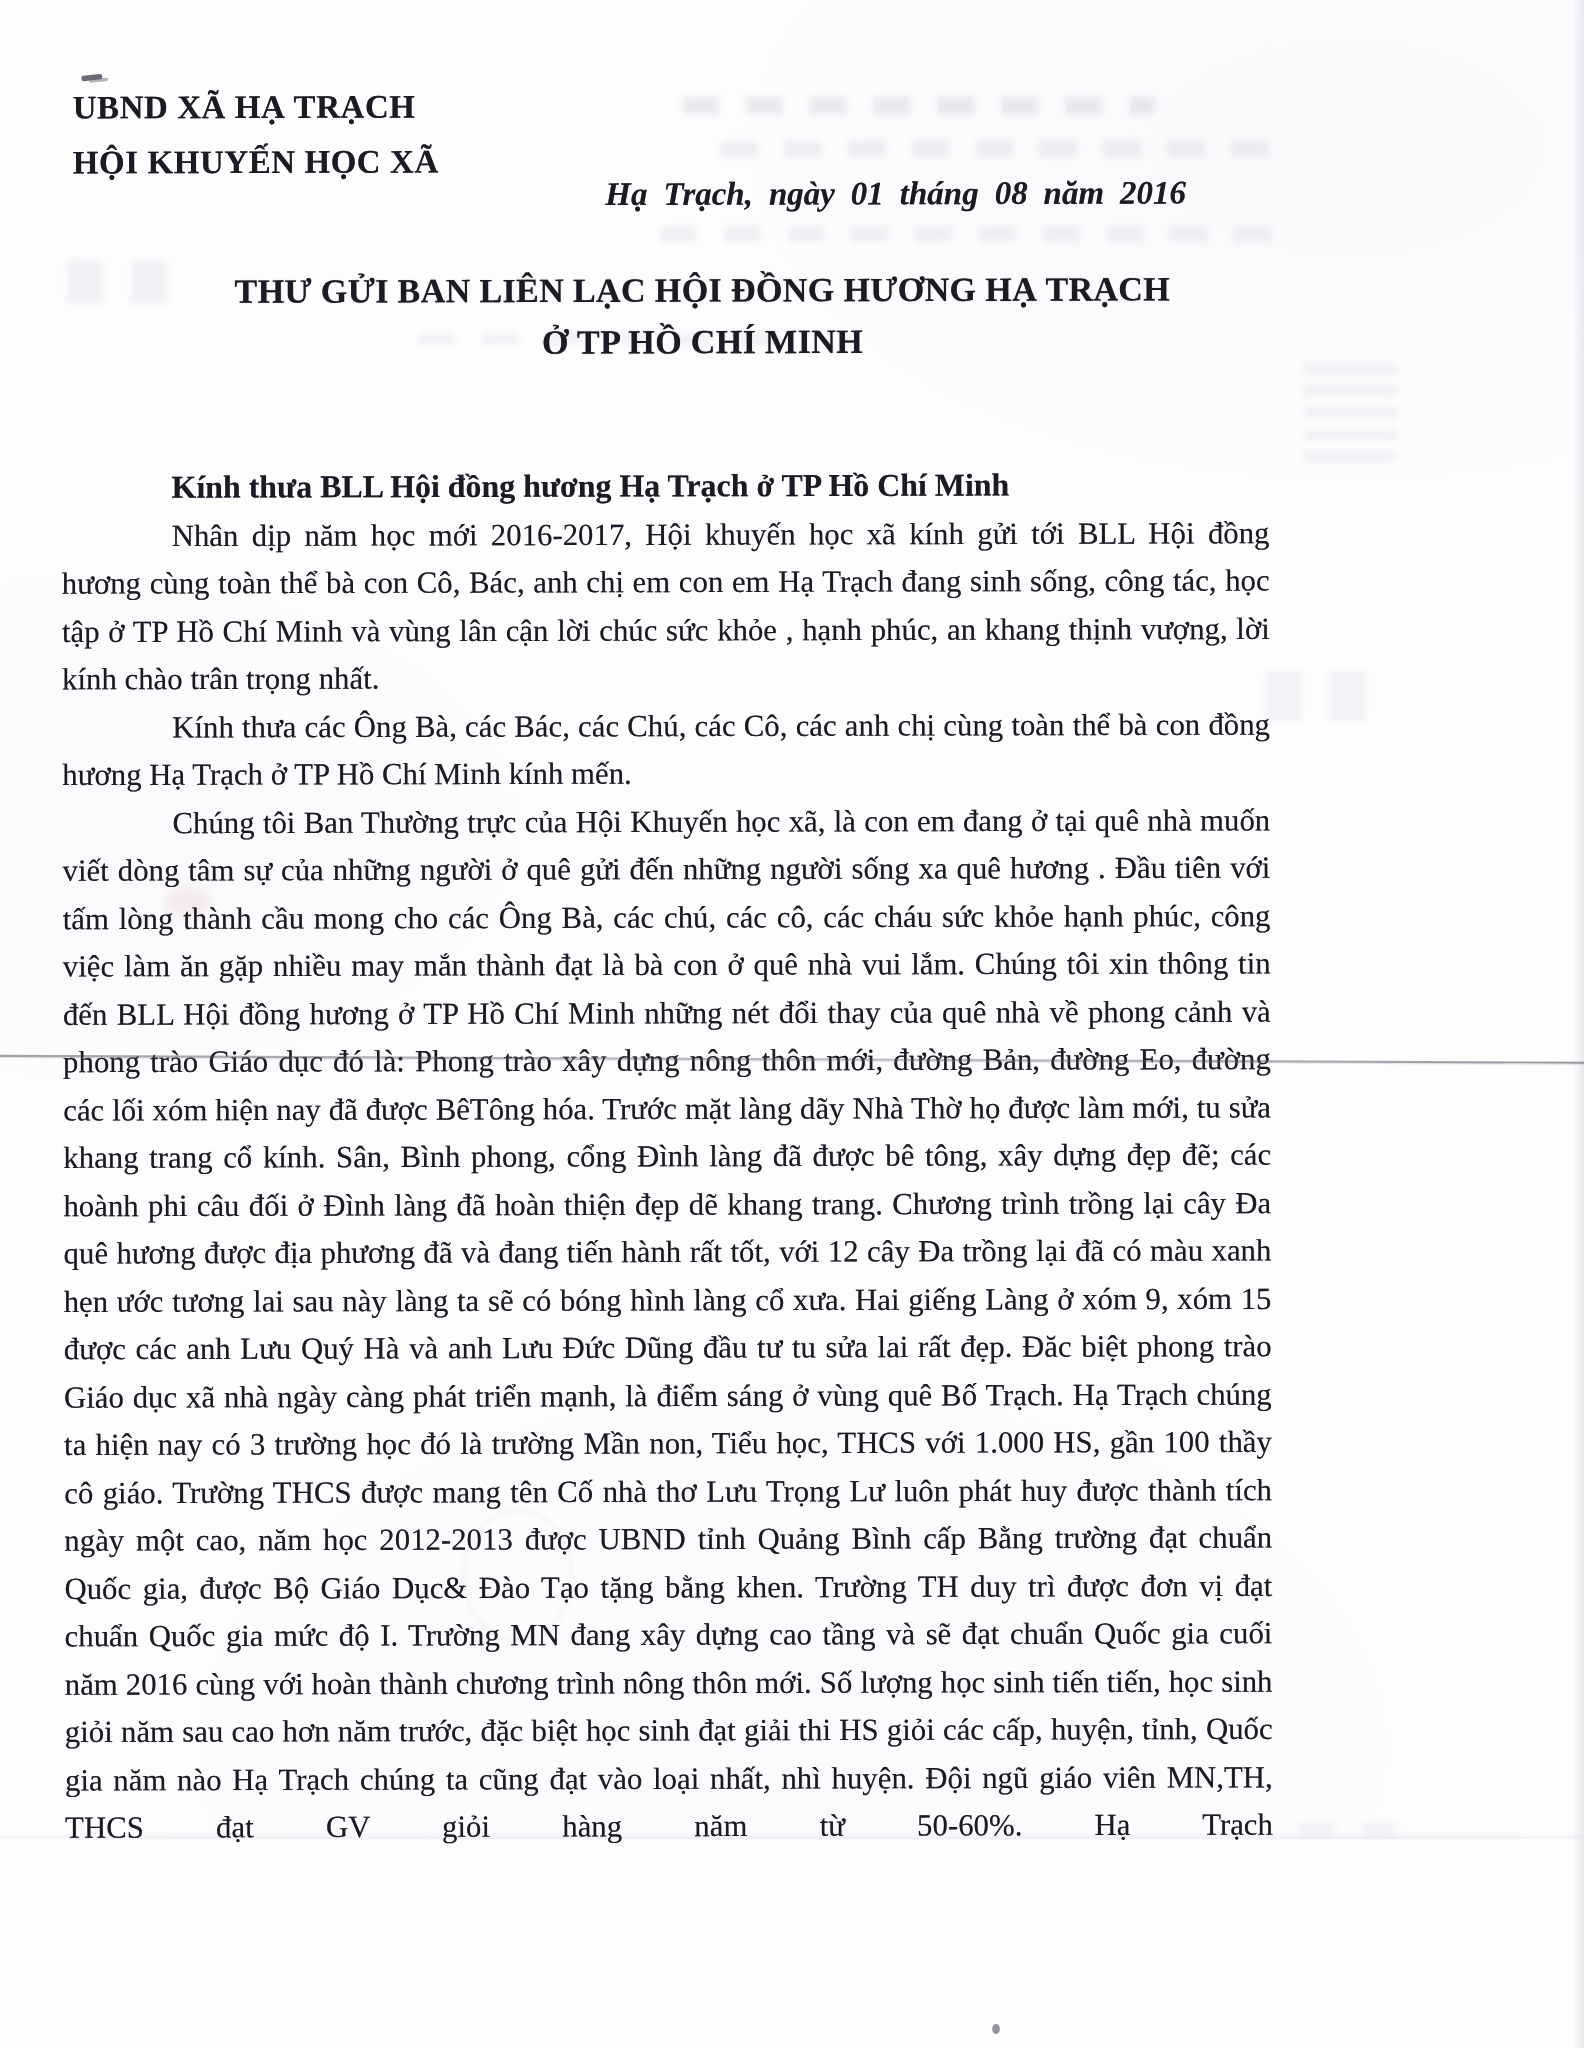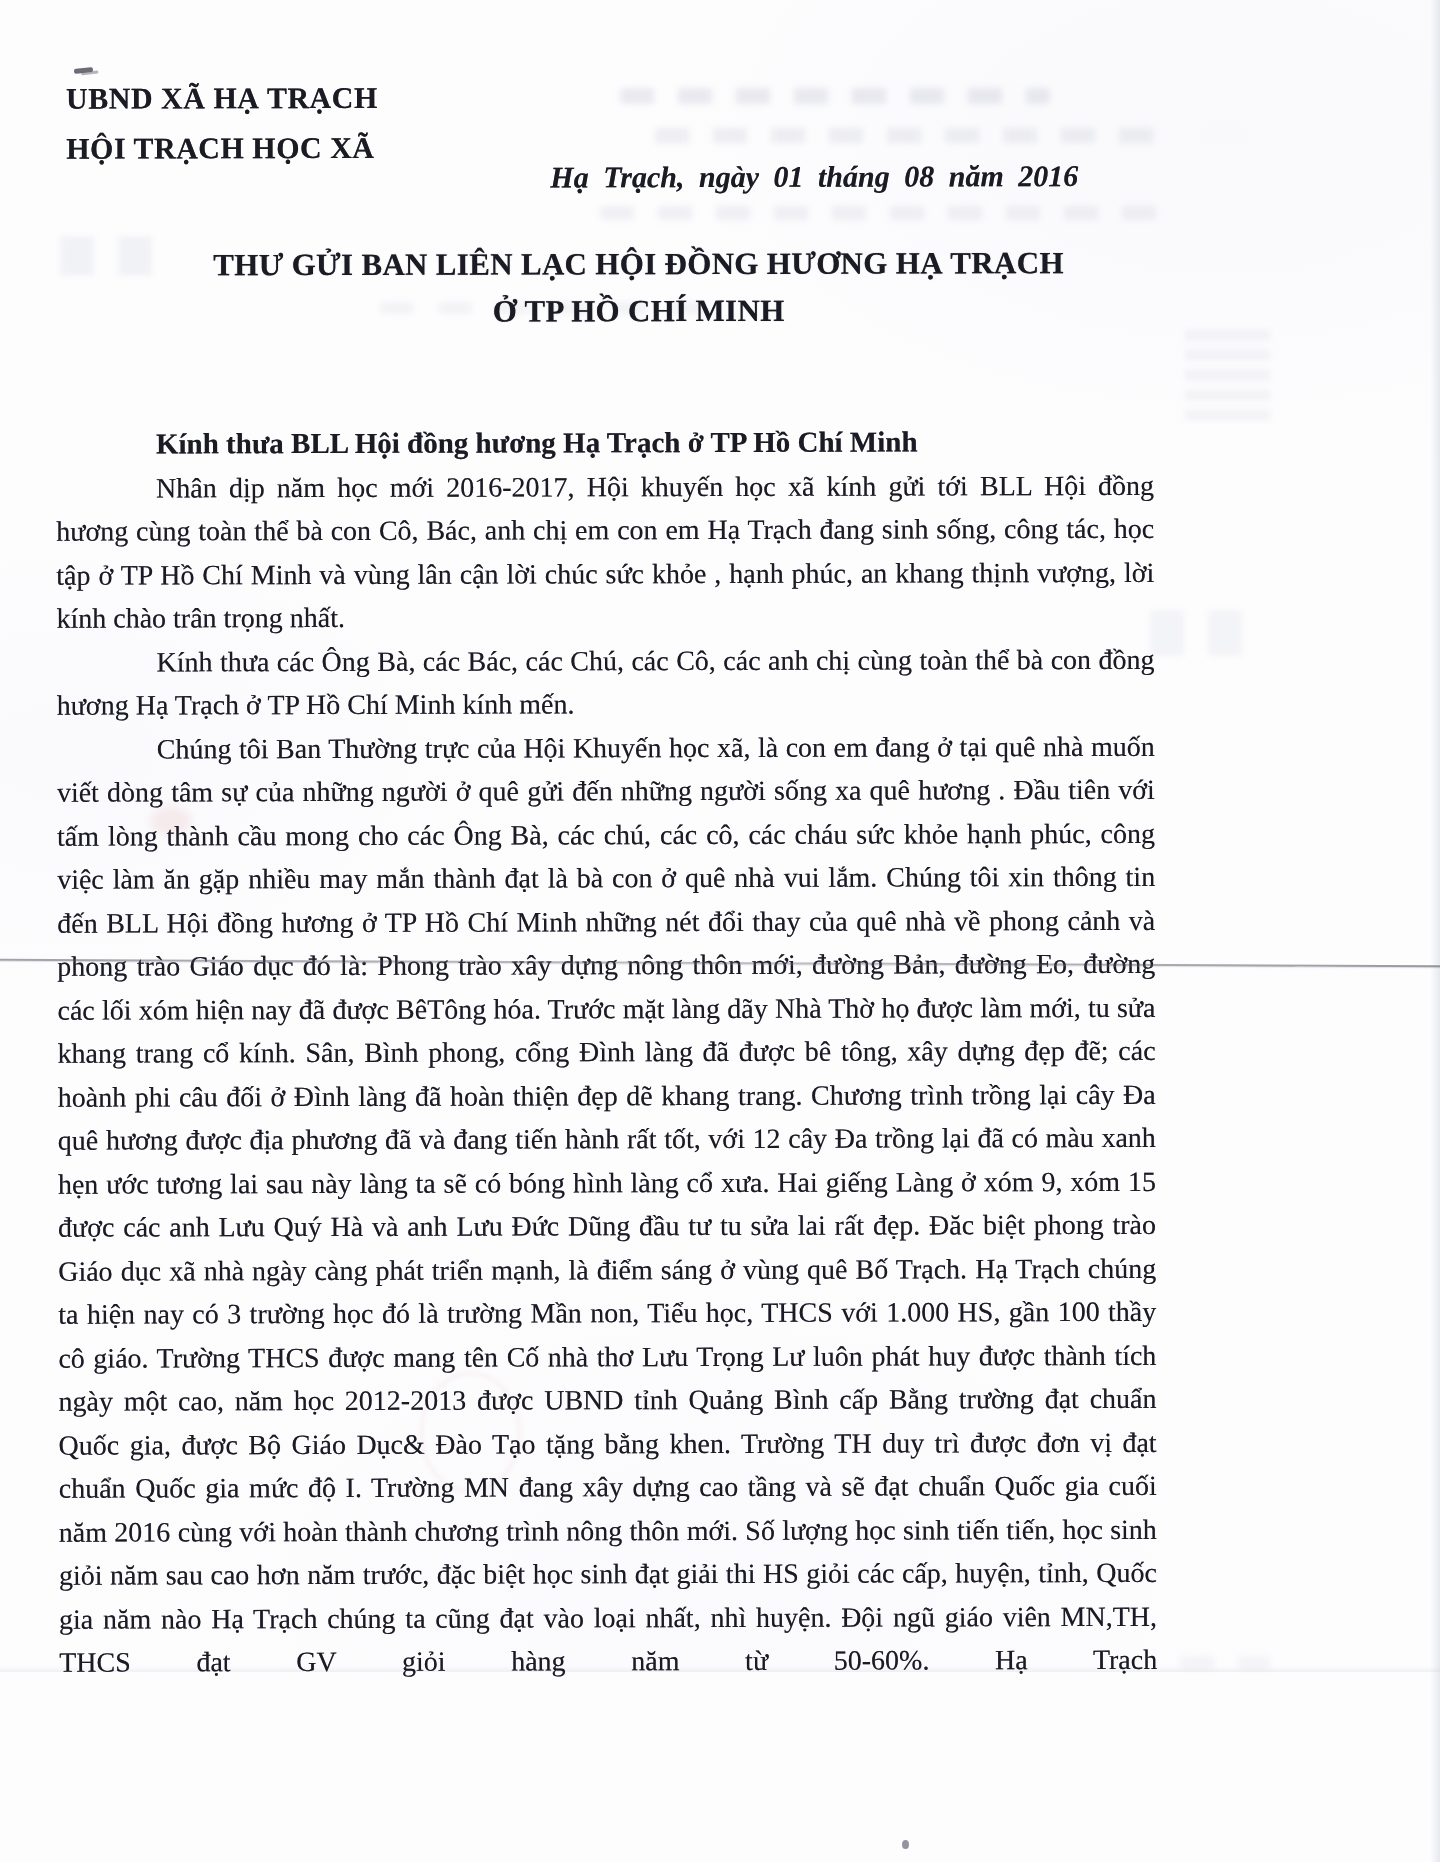--- a/index.html
+++ b/index.html
@@ -107,21 +107,21 @@
   <div class="pink-ring"></div>
   <div class="smudge-dash"></div>
   <div class="bottom-dot"></div>
   <div class="edge-shadow-right"></div>
   <div class="edge-shadow-bottom"></div>
 
   <div class="tilt">
 
     <div class="org">
       <div>UBND XÃ HẠ TRẠCH</div>
-      <div>HỘI TRẠCH HỌC XÃ</div>
+      <div>HỘI KHUYẾN HỌC XÃ</div>
     </div>
 
     <div class="dateline">Hạ Trạch, ngày 01 tháng 08 năm 2016</div>
 
     <div class="title">
       <div>THƯ GỬI BAN LIÊN LẠC HỘI ĐỒNG HƯƠNG HẠ TRẠCH</div>
       <div>Ở TP HỒ CHÍ MINH</div>
     </div>
 
     <div class="bodytext">

